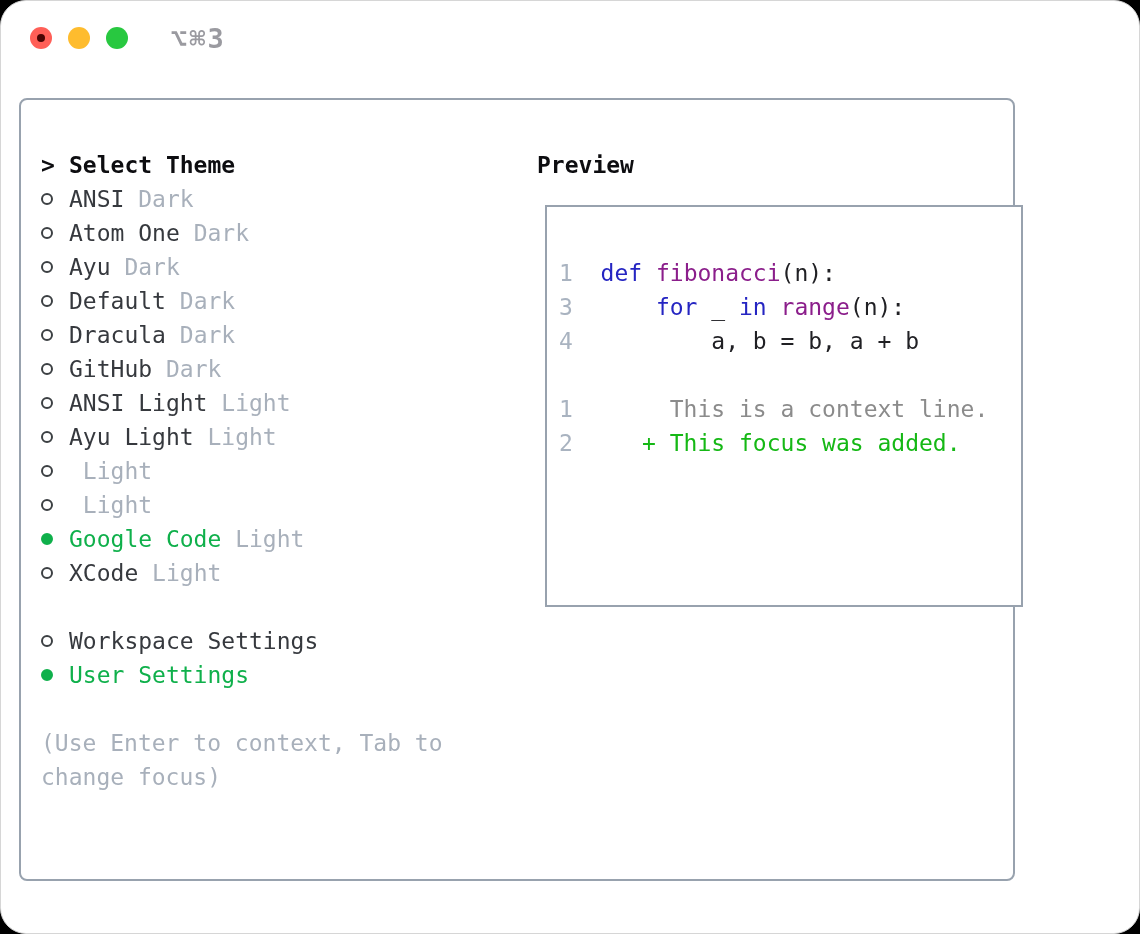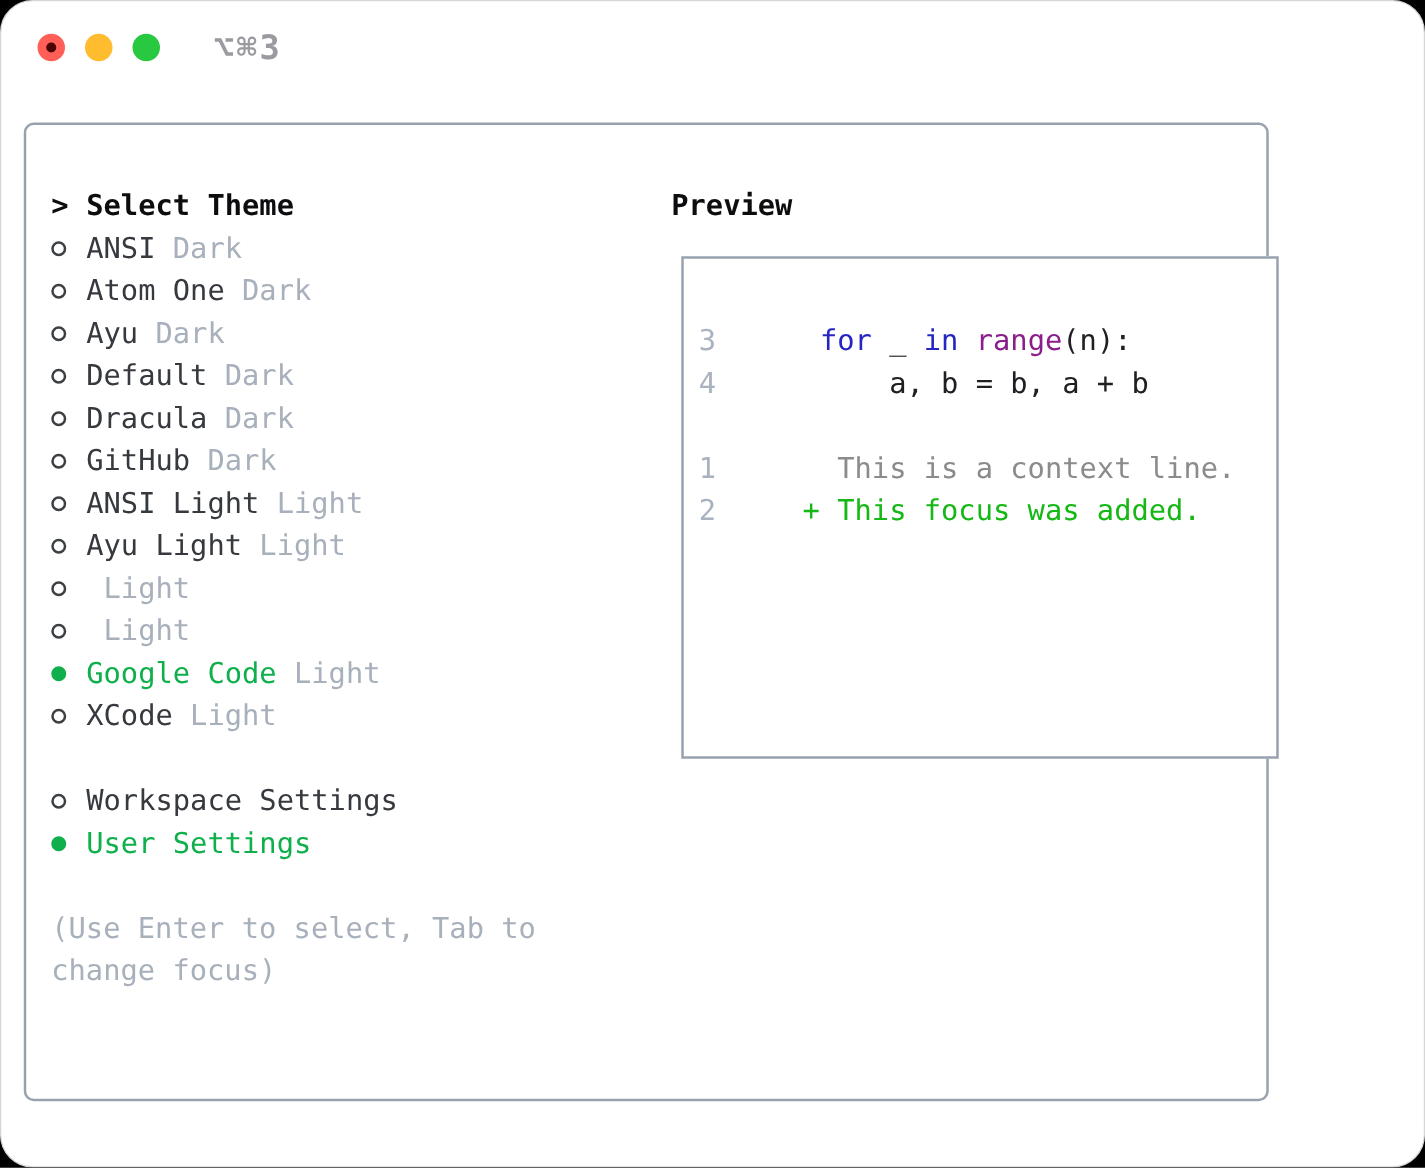--- a/index.html
+++ b/index.html
@@ -122,29 +122,30 @@
       <div class="row spacer"></div>
 
 
       <div id="apply-items">
           <div class="row"><span class="bullet-col"><span class="bullet"></span></span><span class="name">Workspace Settings</span></div>
           <div class="row"><span class="bullet-col"><span class="bullet selected"></span></span><span class="name selected">User Settings</span></div>
         </div>
 
       <div class="row spacer"></div>
 
-      <div class="hint">(Use Enter to select, Tab to change focus)</div>
+      <div class="hint">(Use Enter to context, Tab to change focus)</div>
     </div>
 
     <div class="preview-area">
       <div class="row">
         <span class="header-text">Preview</span>
       </div>
       <div class="preview-box">
         <div id="code-lines">
+            <div class="pline"><span class="ln">1</span><span class="gap2"></span><span class="c-keyword">def</span><span class="c-default"> </span><span class="c-func">fibonacci</span><span class="c-default">(n):</span></div>
             <div class="pline"><span class="ln">3</span><span class="gap2"></span><span class="c-default">    </span><span class="c-keyword">for</span><span class="c-default"> _ </span><span class="c-keyword">in</span><span class="c-default"> </span><span class="c-func">range</span><span class="c-default">(n):</span></div>
             <div class="pline"><span class="ln">4</span><span class="gap2"></span><span class="c-default">        a, b = b, a + b</span></div>
           </div>
         <div class="pline"></div>
         <div id="diff-lines">
             <div class="pline"><span class="ln">1</span><span class="gap5"></span><span class="marker d-context"> </span><span class="gap1"></span><span class="d-context">This is a context line.</span></div>
             <div class="pline"><span class="ln">2</span><span class="gap5"></span><span class="marker d-added">+</span><span class="gap1"></span><span class="d-added">This focus was added.</span></div>
           </div>
       </div>
     </div>

